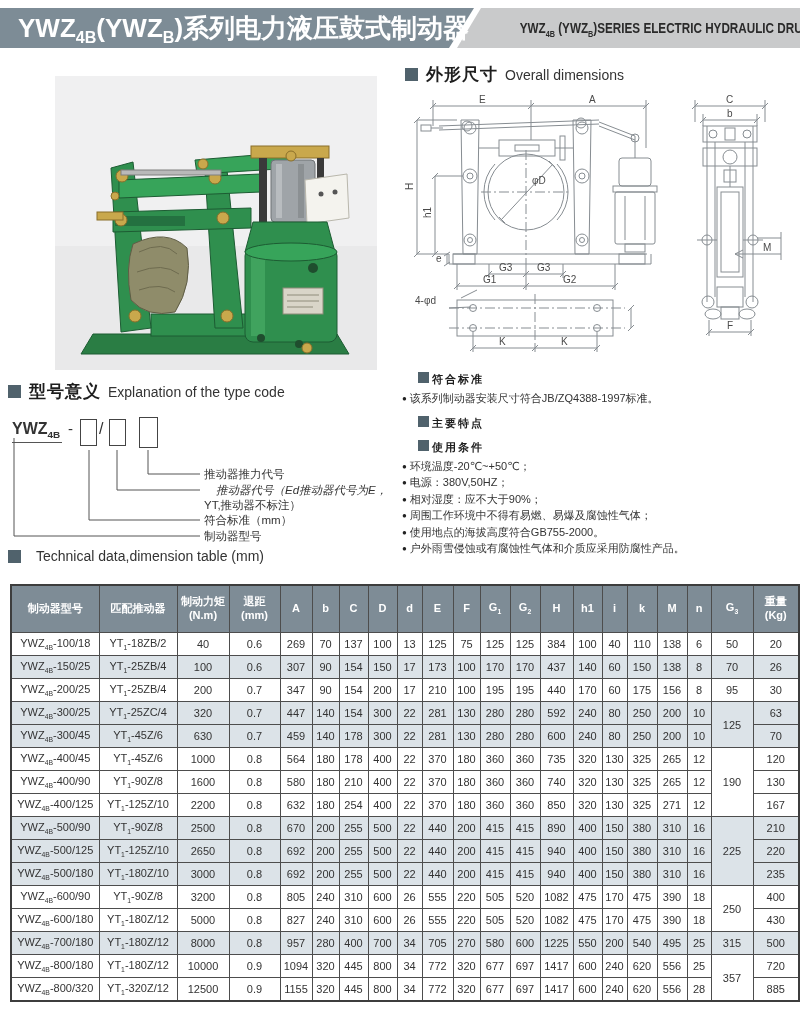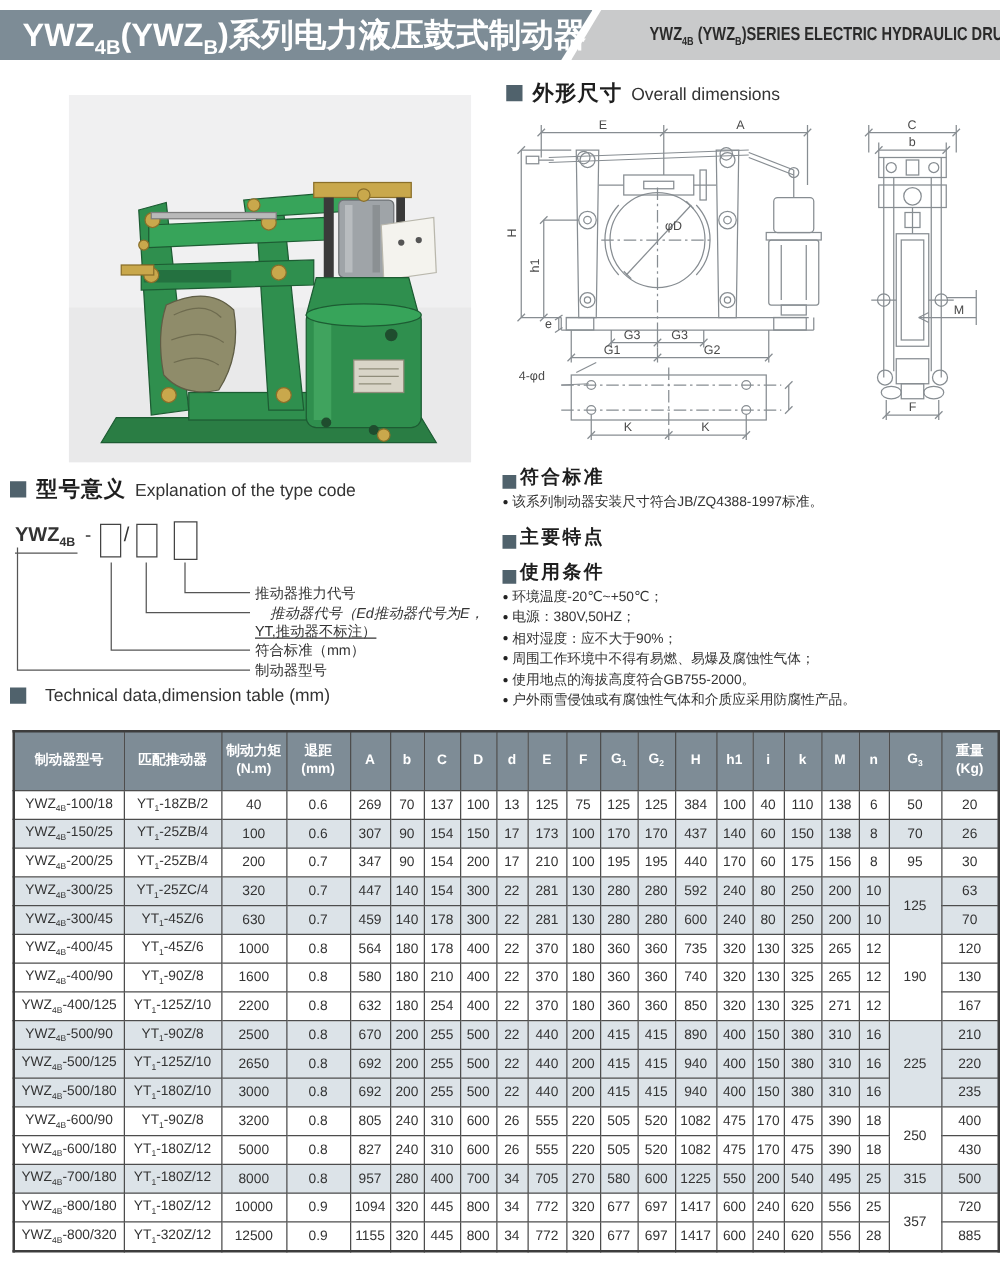--- a/index.html
+++ b/index.html
@@ -17,22 +17,22 @@
   .hdr-en{position:absolute;left:486px;top:0;width:306px;height:40px;line-height:40px;text-align:center;
           font-size:15px;font-weight:bold;color:#2a2a2a;white-space:nowrap;
           transform:scaleX(.78);transform-origin:center;}
   
   .sec-head{position:absolute;display:flex;align-items:center;white-space:nowrap;}
   .sq{width:13px;height:13px;background:#50626c;margin-right:8px;flex:none;}
   .sec-cn{font-weight:bold;font-size:17px;color:#1e1e1e;letter-spacing:1px;}
   .sec-en{font-size:14px;color:#333;margin-left:7px;}
   
   .txtcol{position:absolute;left:402px;top:372px;width:396px;}
-  .mini-head{display:flex;align-items:flex-end;font-weight:bold;font-size:15px;color:#1e1e1e;
-             letter-spacing:2px;margin:9px 0 3px 0;}
+  .mini-head{display:flex;align-items:flex-start;font-weight:bold;font-size:11px;color:#1e1e1e;
+             letter-spacing:2px;margin:9px 0 3px 16px;}
   .mini-head .sq2{width:11px;height:11px;background:#50626c;margin-right:3px;flex:none;}
   .mini-head:first-child{margin-top:0;}
   .bullet-item{font-size:11px;color:#333;line-height:1.5;white-space:nowrap;}
   .blt{font-size:8px;vertical-align:1px;margin-right:3px;color:#222;}
   
   .tc{position:absolute;left:8px;top:406px;width:392px;height:152px;}
   .tc-prefix{position:absolute;left:4px;top:14px;font-size:16px;font-weight:bold;color:#333;
              border-bottom:1px solid #555;padding:0 2px 2px 0;}
   .tc-dash{position:absolute;left:60px;top:14px;font-size:15px;color:#333;}
   .tc-box{position:absolute;border:1.5px solid #444;background:#fff;}
@@ -337,21 +337,21 @@
       </g>
     </svg>
     <span class="tc-prefix">YWZ<sub>4B</sub></span>
     <span class="tc-dash">-</span>
     <div class="tc-box" style="left:72px;top:13px;width:15px;height:25px;"></div>
     <span class="tc-slash">/</span>
     <div class="tc-box" style="left:101px;top:13px;width:15px;height:25px;"></div>
     <div class="tc-box" style="left:131px;top:11px;width:17px;height:29px;"></div>
     <div class="tc-lbl" style="left:196px;top:61px;">推动器推力代号</div>
     <div class="tc-lbl" style="left:208px;top:77px;font-style:italic;">推动器代号（Ed推动器代号为E，</div>
-    <div class="tc-lbl" style="left:196px;top:92px;text-decoration:underline;">YT,推动器不标注）</div>
+    <div class="tc-lbl" style="left:196px;top:92px;">YT,推动器不标注）</div>
     <div class="tc-lbl" style="left:196px;top:107px;">符合标准（mm）</div>
     <div class="tc-lbl" style="left:196px;top:123px;">制动器型号</div>
   </div>
 
   <div class="txtcol">
     <div class="mini-head">
       <span class="sq2"></span>
       <span>符合标准</span>
     </div>
     <div>

